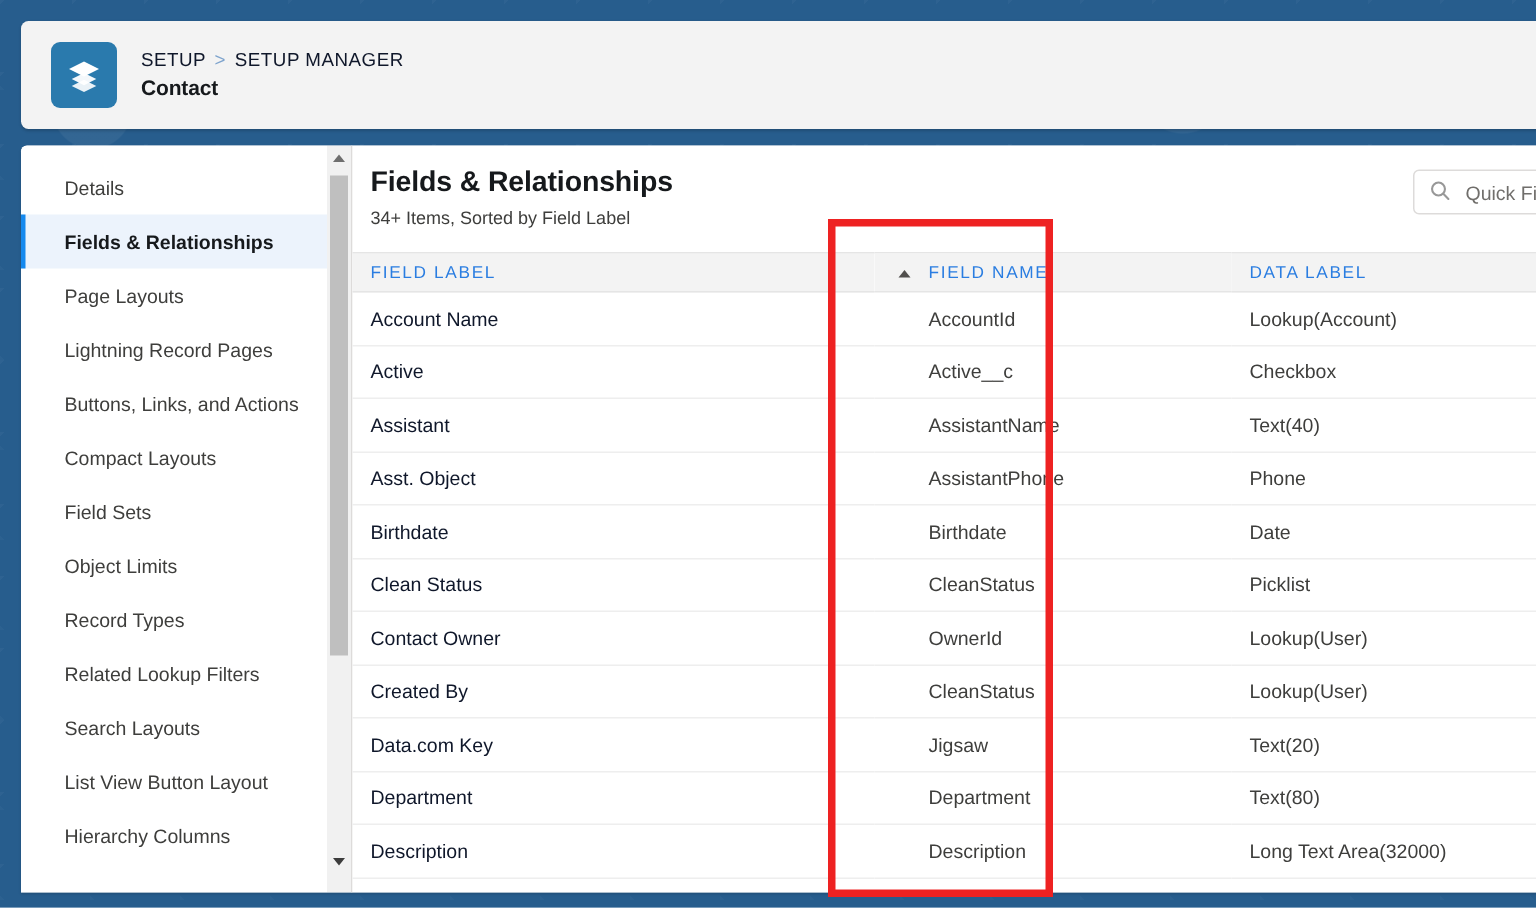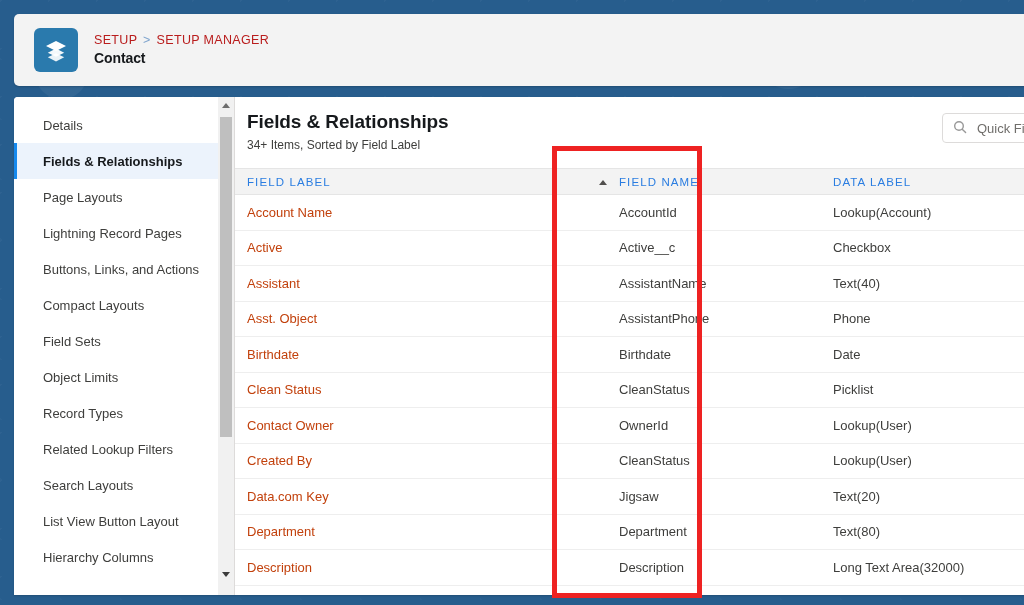--- a/index.html
+++ b/index.html
@@ -66,21 +66,21 @@
     margin-left: 10px;
   }
   #object-icon svg { display: block; }
   .header-texts { margin-left: 16px; line-height: 1.1; }
   .breadcrumb {
     font-size: 12.5px;
     letter-spacing: .35px;
     color: #6a93c4;
     margin-bottom: 3px;
   }
-  .breadcrumb .crumb-link { color: #b91c1c; }
+  .breadcrumb .crumb-link { color: #0f172a; }
   .breadcrumb .crumb-sep { color: #7da3cd; margin: 0 2px; }
   #page-title {
     font-size: 14px;
     font-weight: bold;
     color: #16191c;
     letter-spacing: -.1px;
   }
 
   
   #body-card {
@@ -249,21 +249,21 @@
     border-bottom: 1px solid #eeeeee;
     font-size: 13px;
     color: #3e3e3c;
     padding: 0 0 0 12px;
     box-sizing: border-box;
     white-space: nowrap;
     overflow: hidden;
     text-overflow: ellipsis;
   }
   #fields-table tbody td.cell-label a {
-    color: #c2410c;
+    color: #0f172a;
     text-decoration: none;
     cursor: pointer;
   }
   #fields-table tbody td.cell-name { padding-left: 36px; }
 
   
   #annotation-box {
     position: absolute;
     left: 552px;
     top: 146px;

